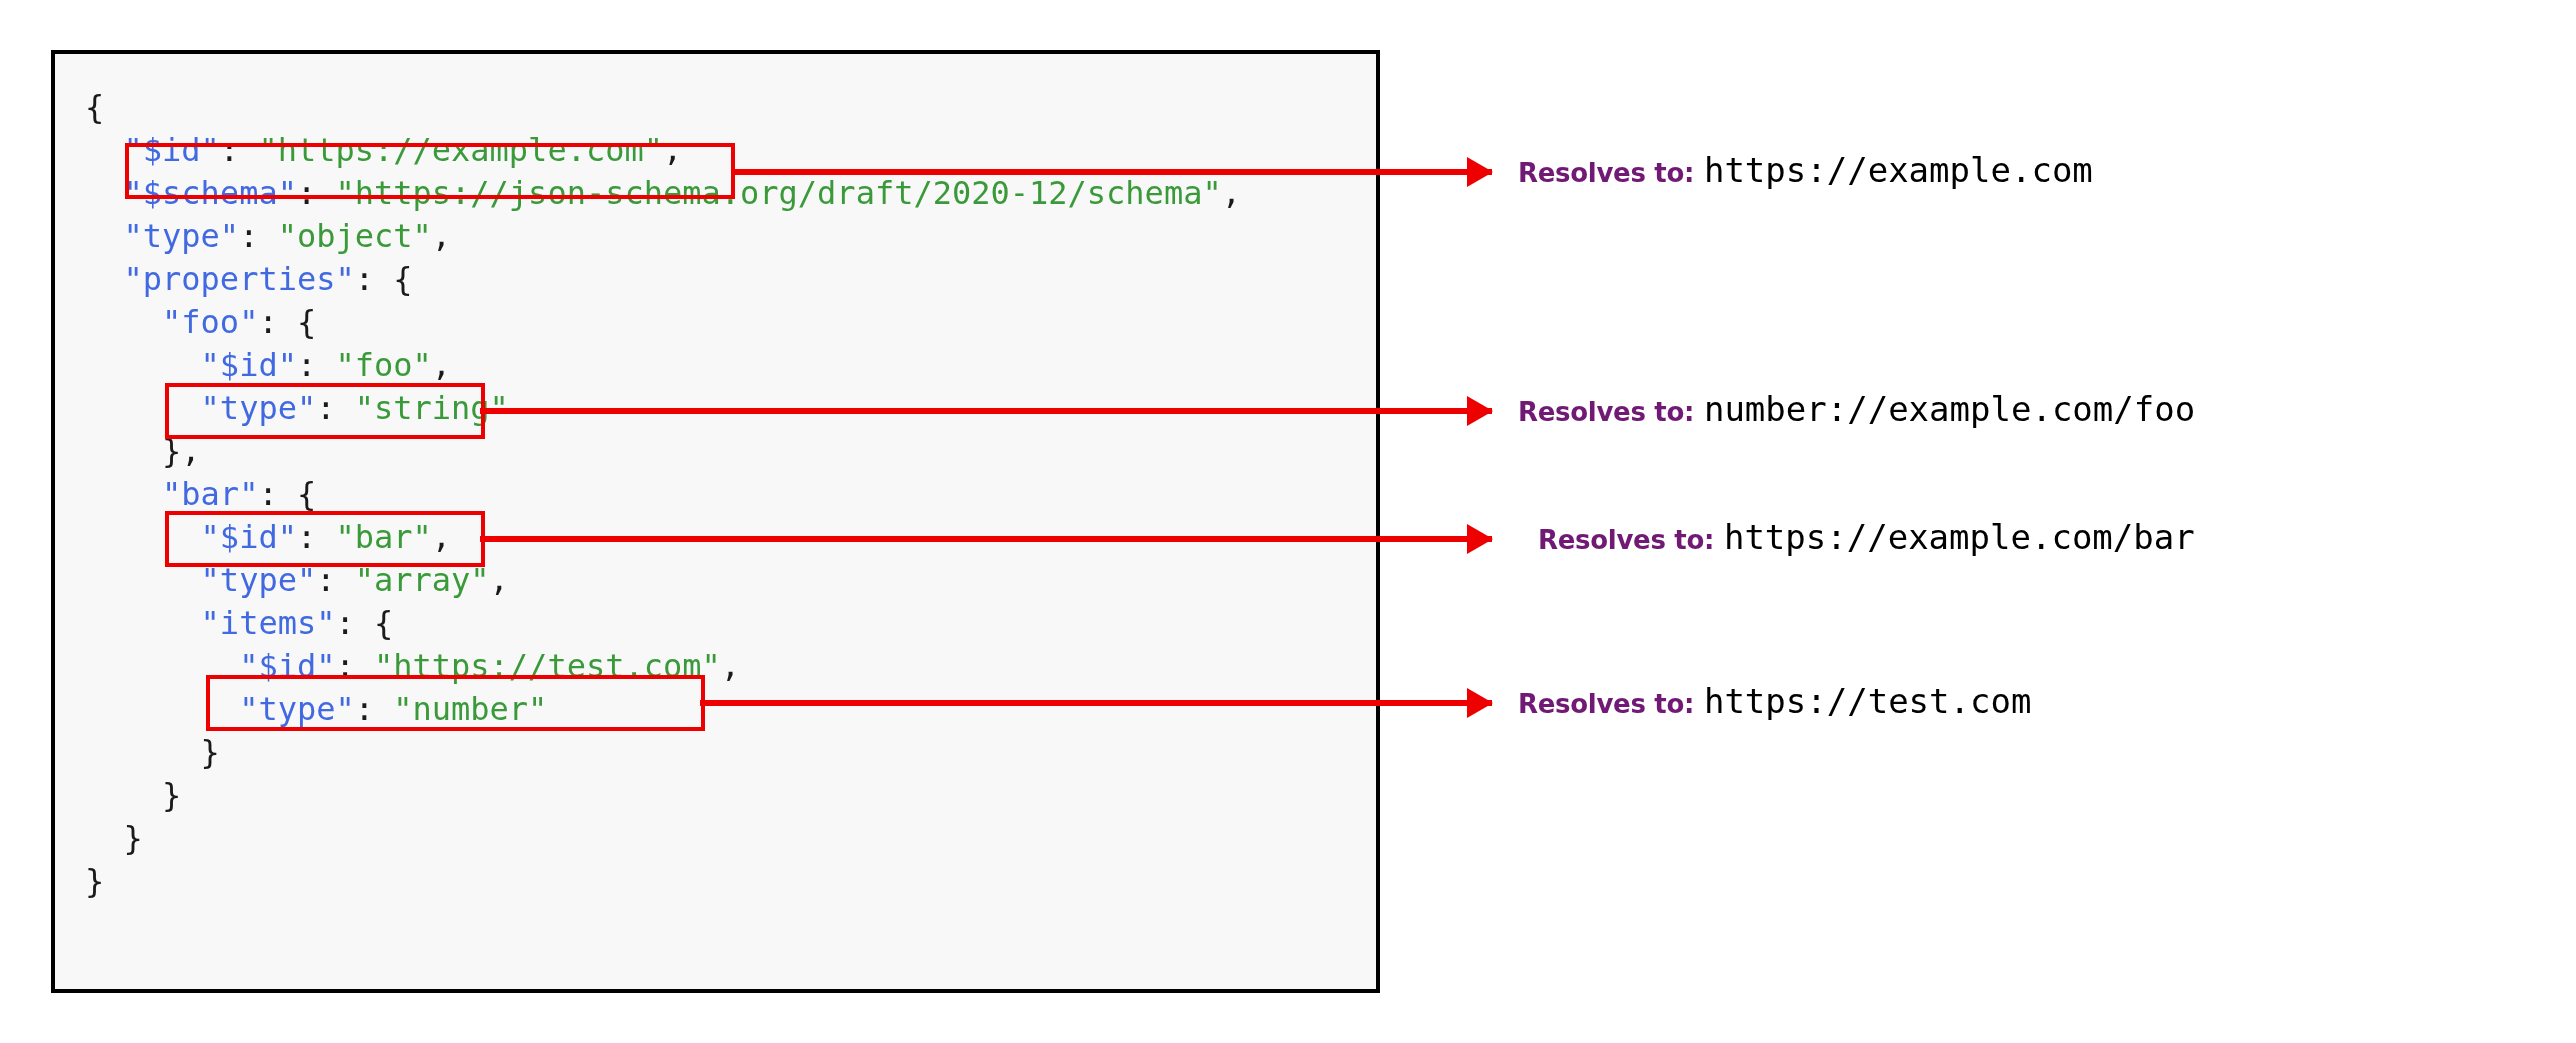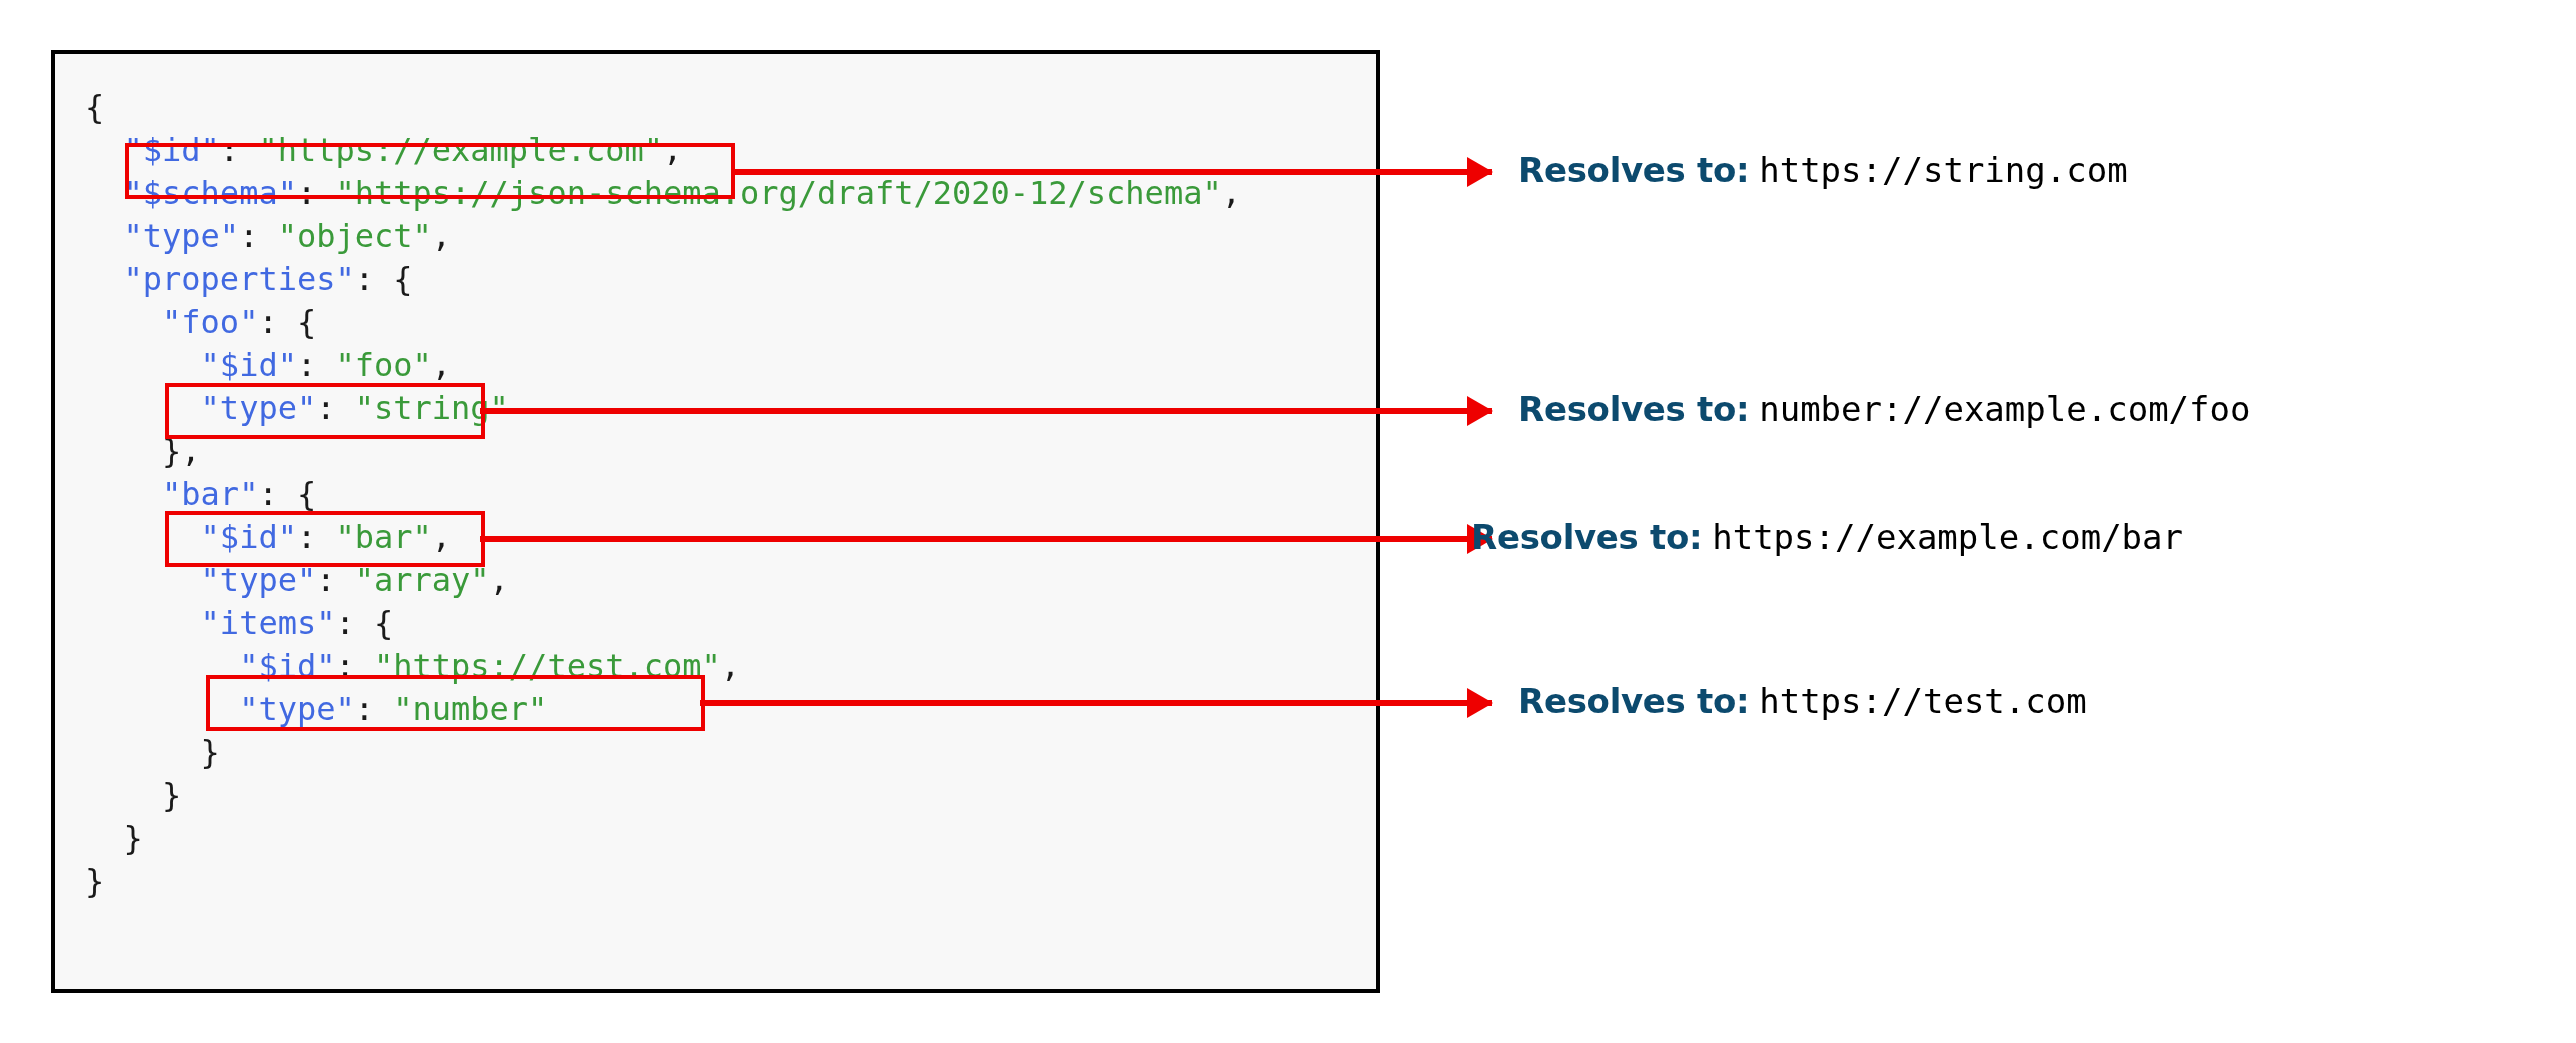--- a/index.html
+++ b/index.html
@@ -70,22 +70,22 @@
 
   
   .annotation {
     position: absolute;
     white-space: nowrap;
     line-height: 1;
   }
   .annotation .res-label {
     font-family: "DejaVu Sans", sans-serif;
     font-weight: bold;
-    font-size: 34px;
-    color: #0c4a6e;
+    font-size: 26px;
+    color: #701a75;
     letter-spacing: -0.3px;
   }
   .annotation .res-url {
     font-family: "DejaVu Sans Mono", monospace;
     font-weight: normal;
     font-size: 34px;
     color: #000000;
     margin-left: 9.8px;
   }
 </style>
@@ -109,27 +109,27 @@
 <div class="arrow-line" style="left:480px;  top:408px;  width:1012px;"></div>
 <div class="arrow-head" style="left:1467px; top:396px;"></div>
 
 <div class="arrow-line" style="left:480px;  top:536px;  width:1012px;"></div>
 <div class="arrow-head" style="left:1467px; top:524px;"></div>
 
 <div class="arrow-line" style="left:700px; top:700px; width:792px;"></div>
 <div class="arrow-head" style="left:1467px; top:688px;"></div>
 
 <div class="annotation" style="left:1518px; top:153px;">
-  <span class="res-label">Resolves to:</span><span class="res-url">https://string.com</span>
+  <span class="res-label">Resolves to:</span><span class="res-url">https://example.com</span>
 </div>
 
 <div class="annotation" style="left:1518px; top:392px;">
   <span class="res-label">Resolves to:</span><span class="res-url">number://example.com/foo</span>
 </div>
 
-<div class="annotation" style="left:1471px; top:520px;">
+<div class="annotation" style="left:1538px; top:520px;">
   <span class="res-label">Resolves to:</span><span class="res-url">https://example.com/bar</span>
 </div>
 
 <div class="annotation" style="left:1518px; top:684px;text-align:right;">
   <span class="res-label">Resolves to:</span><span class="res-url">https://test.com</span>
 </div>
 
 
 </body></html>

